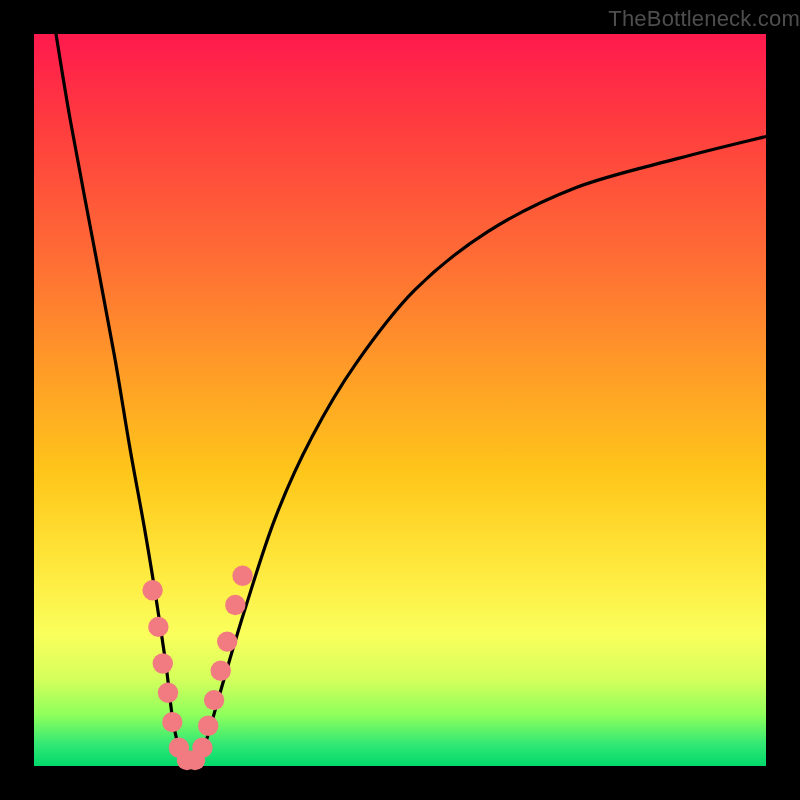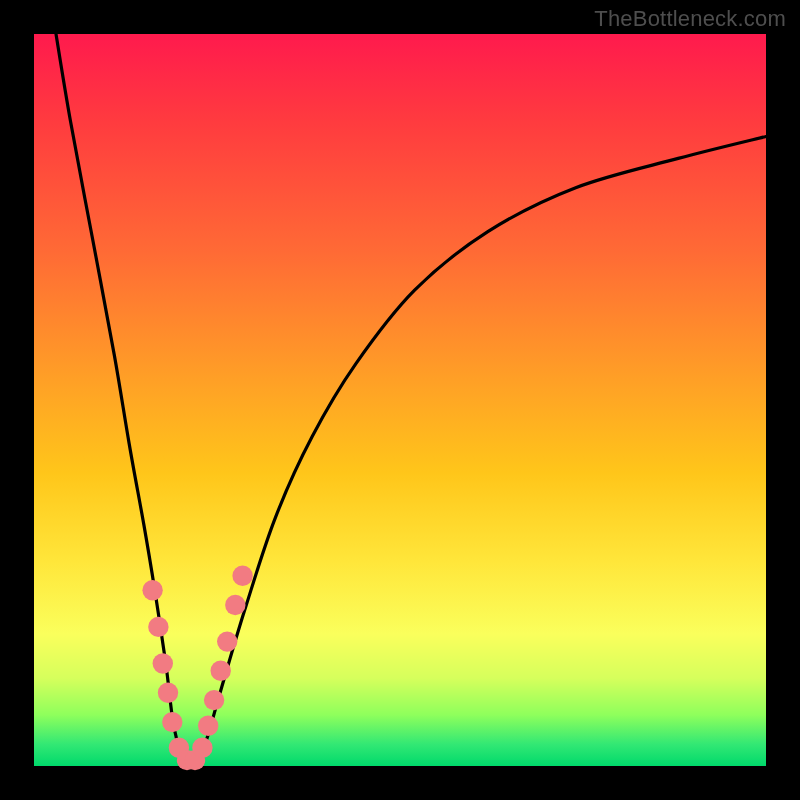--- a/index.html
+++ b/index.html
@@ -37,21 +37,21 @@
       #faff5c 82%,
       #d6ff5c 88%,
       #8fff5c 93%,
       #33e874 97%,
       #00d96b 100%
     );
   }
   .watermark {
     position: absolute;
     top: 6px;
-    right: 14px;
+    right: 0;
     color: #4e4e4e;
     font-size: 22px;
     font-weight: 500;
     letter-spacing: 0.2px;
     user-select: none;
   }
   svg.curves {
     position: absolute;
     left: 0;
     top: 0;

